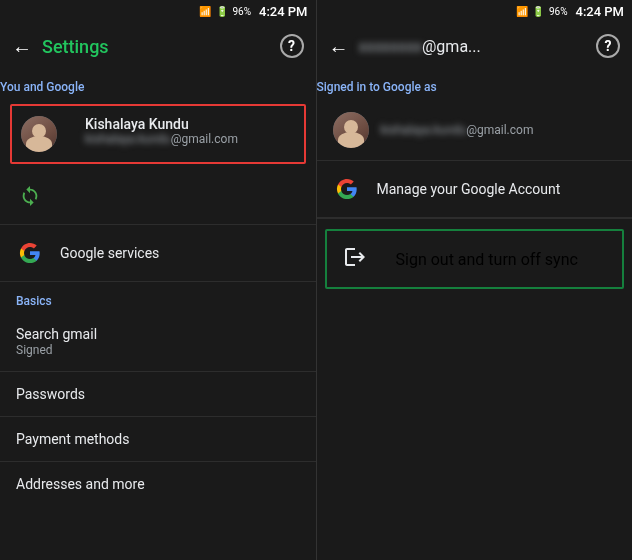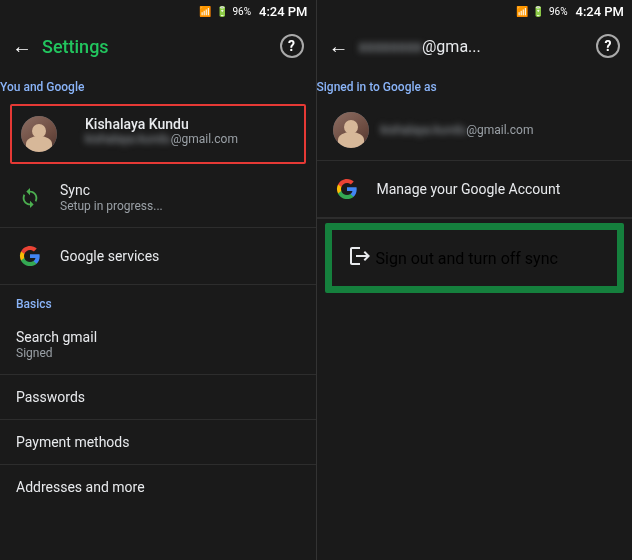--- a/index.html
+++ b/index.html
@@ -223,24 +223,24 @@
       display: flex;
       align-items: center;
       padding: 12px 16px;
       gap: 12px;
     }
 
     .menu-item-highlighted {
       display: flex;
       align-items: center;
       padding: 14px 16px;
-      gap: 4px;
-      cursor: pointer;
-      border: 7px solid #15803d;
-      margin: 4px 8px;
+      gap: 29px;
+      cursor: pointer;
+      border: 2px solid #15803d;
+      margin: 10px 8px;
       border-radius: 2px;
     }
 
     
     .separator {
       height: 1px;
       background: #2d2d2d;
       margin: 0;
     }
 
@@ -278,24 +278,20 @@
         <span class="account-email-blur">kishalaya.kundu</span><span>@gmail.com</span>
       </span>
     </div>
   </div>
 
   <div class="menu-item">
     <div class="icon">
       <svg width="22" height="22" viewBox="0 0 24 24" fill="#4caf50">
         <path d="M12 4V1L8 5l4 4V6c3.31 0 6 2.69 6 6 0 1.01-.25 1.97-.7 2.8l1.46 1.46C19.54 15.03 20 13.57 20 12c0-4.42-3.58-8-8-8zm0 14c-3.31 0-6-2.69-6-6 0-1.01.25-1.97.7-2.8L5.24 7.74C4.46 8.97 4 10.43 4 12c0 4.42 3.58 8 8 8v3l4-4-4-4v3z"></path>
       </svg>
-    </div>
-    <div class="menu-item-col">
-      <span class="label">Sync</span>
-      <span class="sublabel">Setup in progress...</span>
     </div>
   </div>
 
   <div class="separator"></div>
 
   <div class="menu-item">
     <div class="icon">
       <svg width="22" height="22" viewBox="0 0 24 24">
         <path d="M22.56 12.25c0-.78-.07-1.53-.2-2.25H12v4.26h5.92c-.26 1.37-1.04 2.53-2.21 3.31v2.77h3.57c2.08-1.92 3.28-4.74 3.28-8.09z" fill="#4285F4"></path>
         <path d="M12 23c2.97 0 5.46-.98 7.28-2.66l-3.57-2.77c-.98.66-2.23 1.06-3.71 1.06-2.86 0-5.29-1.93-6.16-4.53H2.18v2.84C3.99 20.53 7.7 23 12 23z" fill="#34A853"></path>

